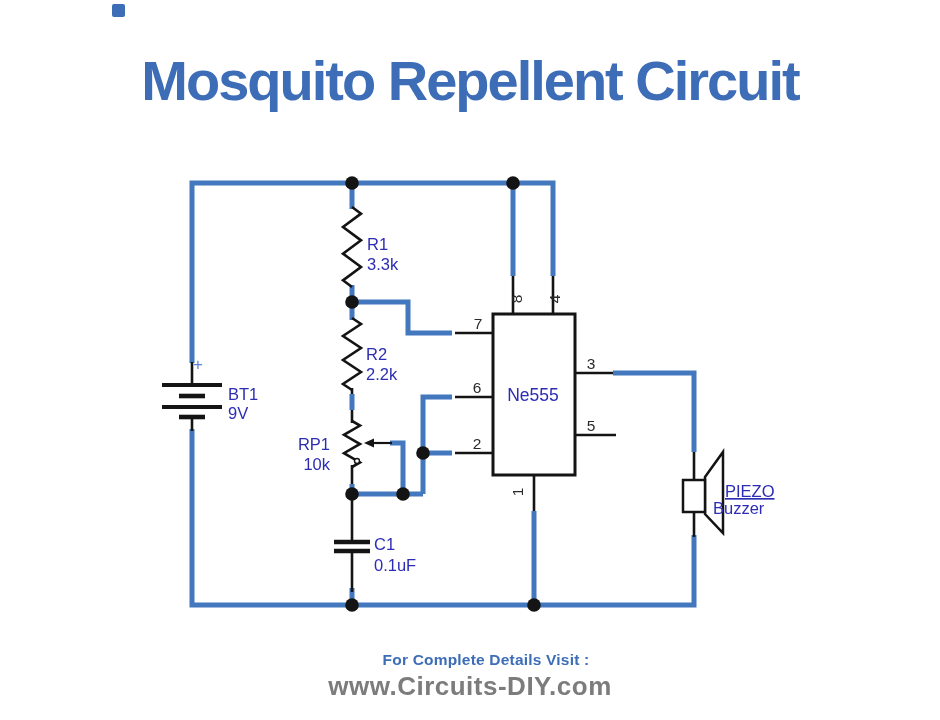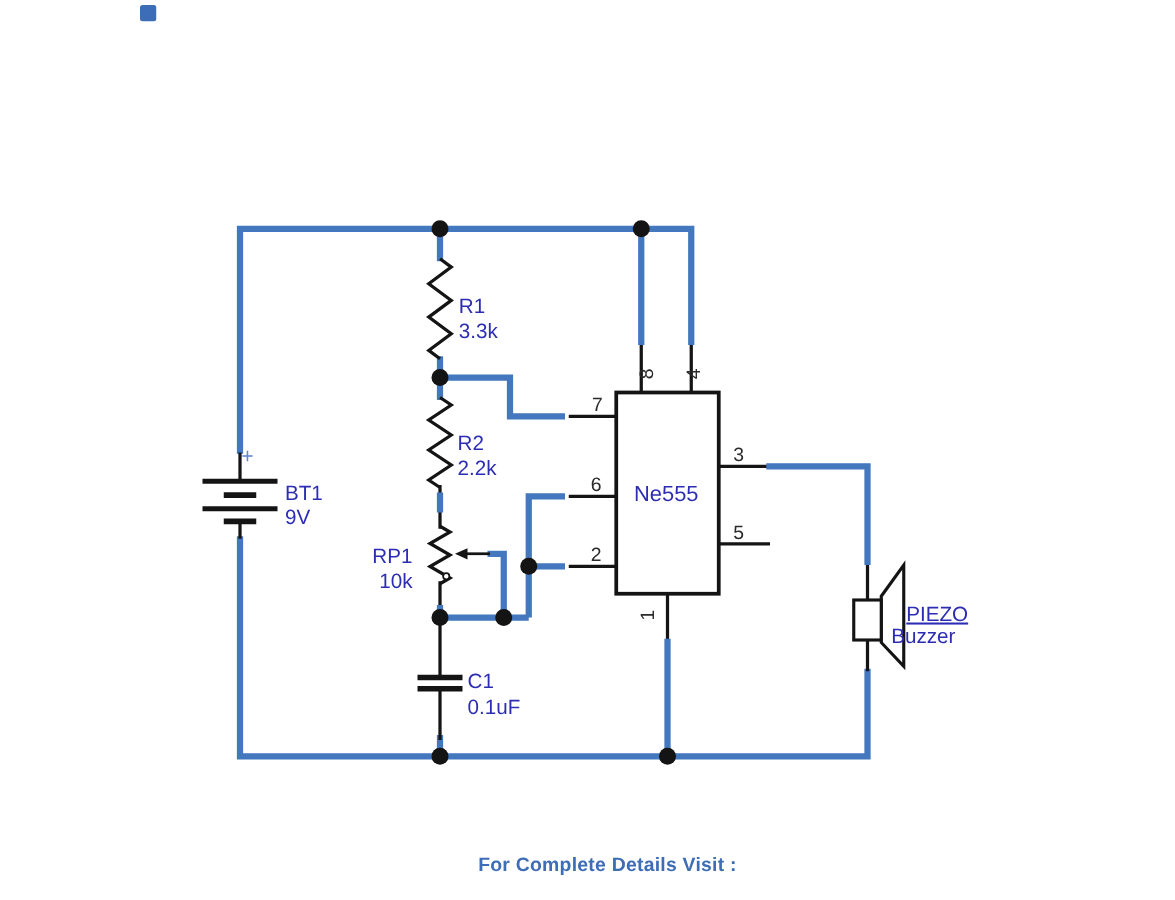--- a/index.html
+++ b/index.html
@@ -20,20 +20,21 @@
   svg text{font-family:"Liberation Sans",sans-serif;}
   .footer{position:absolute;left:0;bottom:18px;width:100%;text-align:center;}
   .footer-line1{font-size:15.5px;font-weight:700;color:var(--title-blue);letter-spacing:.2px;padding-left:32px;}
   .footer-line2{font-size:26px;font-weight:700;color:var(--footer-gray);letter-spacing:.5px;margin-top:2px;}
 </style>
 </head>
 <body>
 
 <div class="canvas">
   <div class="decor-square"></div>
+  <h1 class="page-title">Mosquito Repellent Circuit</h1>
 
   <svg id="circuit" width="940" height="720" viewBox="0 0 940 720">
       <g>
         <polyline points="455,333 493,333" fill="none" stroke="#141414" stroke-width="2.6"></polyline>
         <polyline points="455,397 493,397" fill="none" stroke="#141414" stroke-width="2.6"></polyline>
         <polyline points="455,453 493,453" fill="none" stroke="#141414" stroke-width="2.6"></polyline>
         <polyline points="575,373 616,373" fill="none" stroke="#141414" stroke-width="2.6"></polyline>
         <polyline points="575,435 616,435" fill="none" stroke="#141414" stroke-width="2.6"></polyline>
         <polyline points="513,275 513,314" fill="none" stroke="#141414" stroke-width="2.6"></polyline>
         <polyline points="553,275 553,314" fill="none" stroke="#141414" stroke-width="2.6"></polyline>
@@ -120,14 +121,15 @@
         <text x="591" y="431" font-size="15.5" fill="#2a2a2a" text-anchor="middle">5</text>
         <text x="522" y="299" font-size="15.5" fill="#2a2a2a" text-anchor="middle" transform="rotate(-90 522 299)">8</text>
         <text x="560" y="299" font-size="15.5" fill="#2a2a2a" text-anchor="middle" transform="rotate(-90 560 299)">4</text>
         <text x="523" y="492" font-size="15.5" fill="#2a2a2a" text-anchor="middle" transform="rotate(-90 523 492)">1</text>
         <text x="533" y="401" font-size="17.5" fill="#2d2db4" text-anchor="middle">Ne555</text>
       </g>
     </svg>
 
   <div class="footer">
     <div class="footer-line1">For Complete Details Visit :</div>
+    <div class="footer-line2">www.Circuits-DIY.com</div>
   </div>
 </div>
 
 </body></html>

